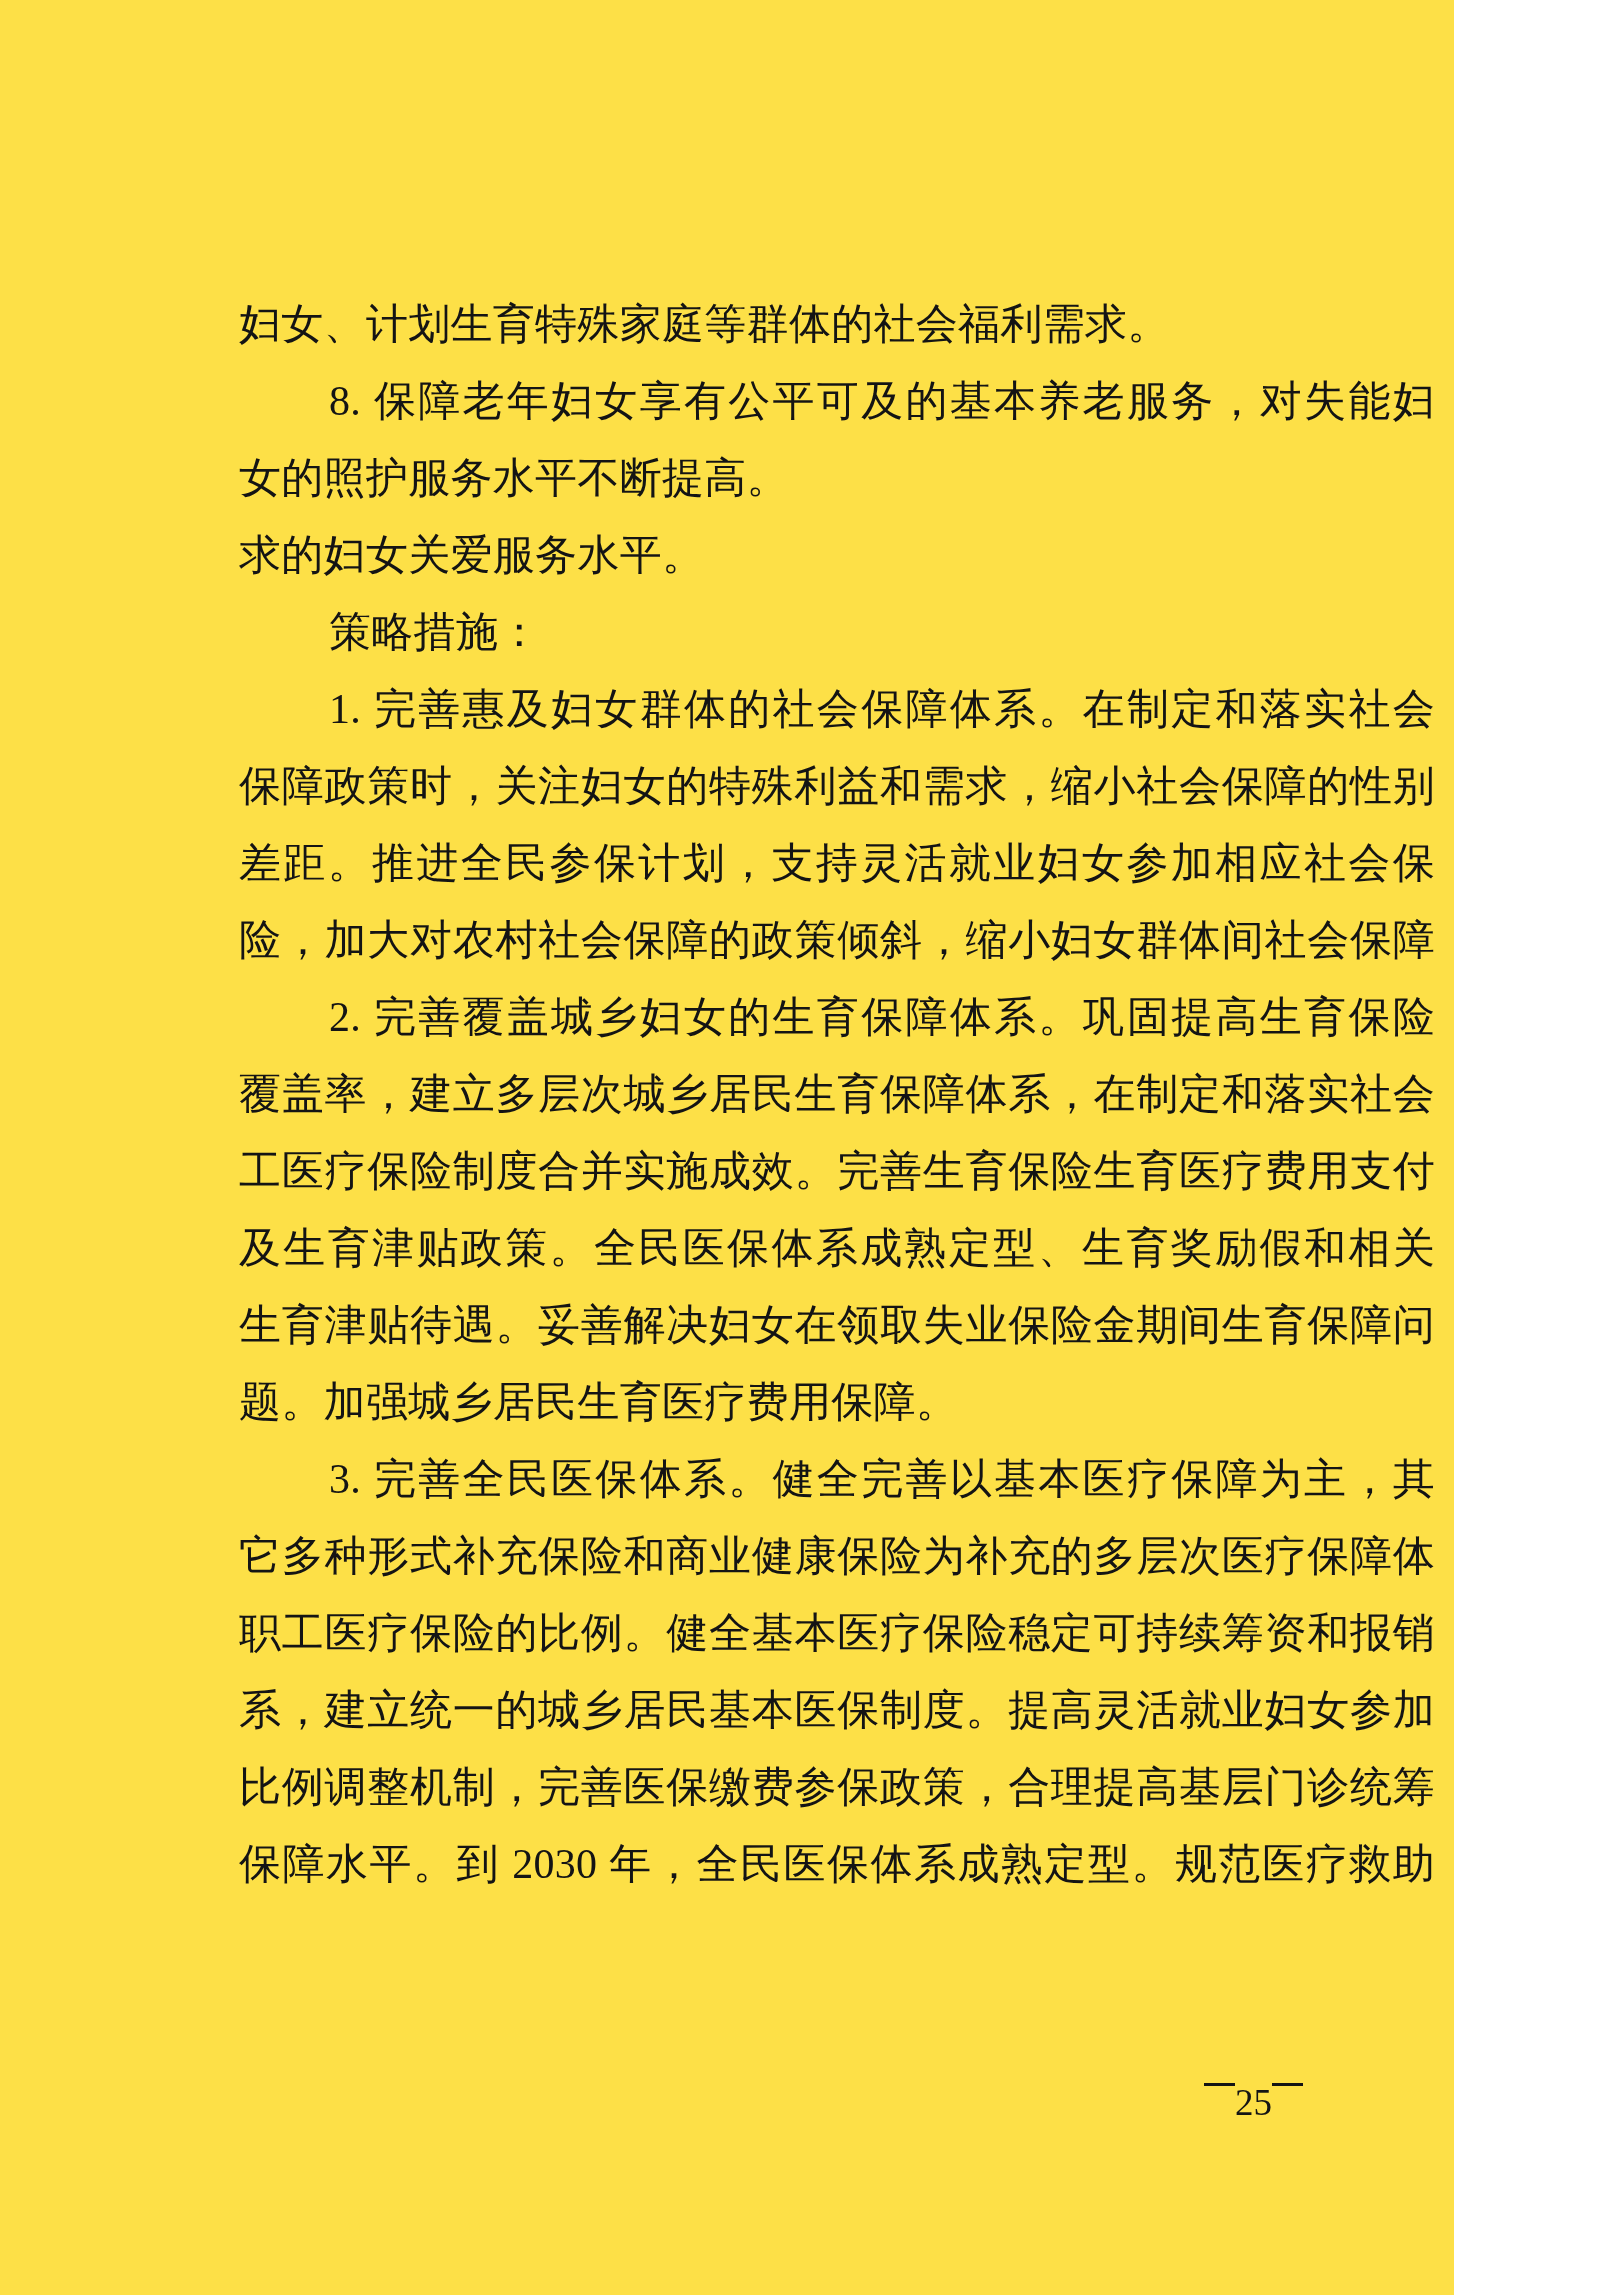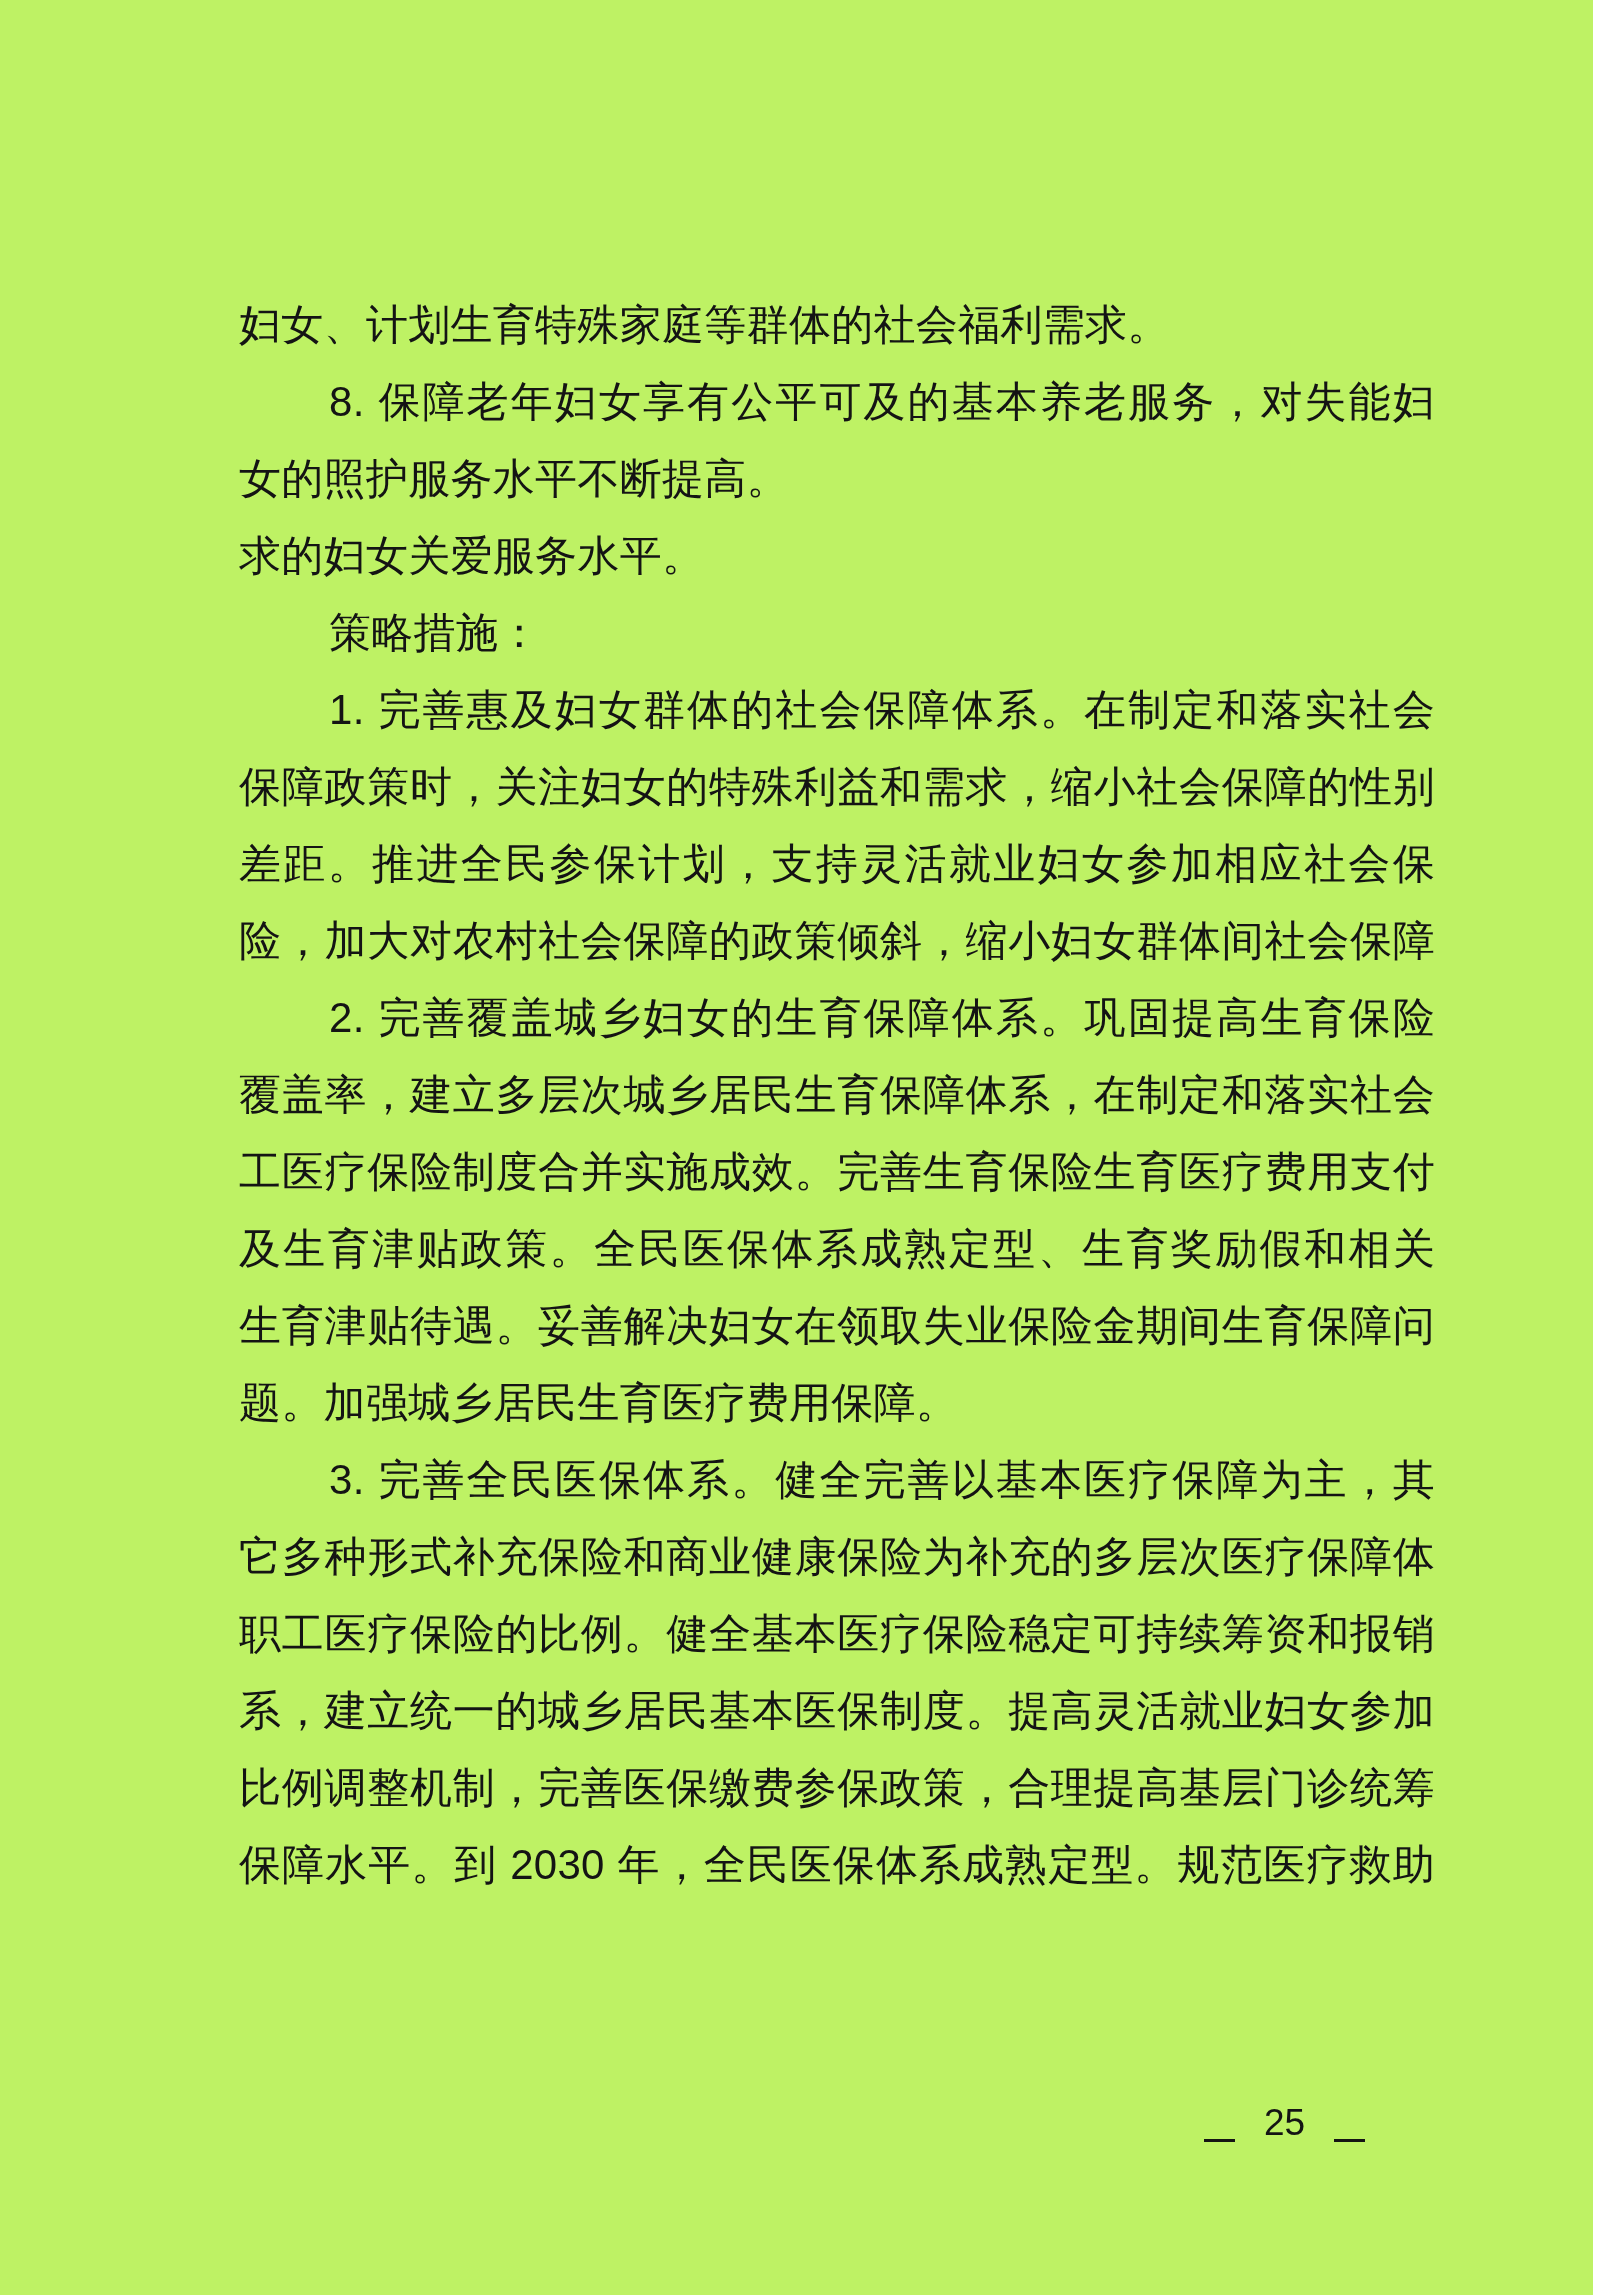--- a/index.html
+++ b/index.html
@@ -2,24 +2,24 @@
 <html style="font-size:10.5px"><head>
 <meta charset="utf-8">
 <style>
   html, body {
     margin: 0;
     padding: 0;
     background: #ffffff;
   }
   .page {
     position: relative;
-    width: 1593px;
+    width: 1454px;
     height: 2295px;
-    background: #bef264;
-    font-family: Liberation Sans, sans-serif;
+    background: #fde047;
+    font-family: Liberation Serif, serif;
     color: #141414;
     overflow: hidden;
   }
   .doc-body {
     position: absolute;
     left: 239px;
     top: 286px;
     width: 1196px;
   }
   .line {
@@ -36,23 +36,21 @@
   }
   .line.indent {
     text-indent: 90px;
   }
   .pagenum {
     position: absolute;
     top: 2083px;
     left: 1204px;
     height: 39px;
     display: flex;
-    align-items: flex-end;
-    gap: 29px;
-    margin-top: 20px;
+    align-items: flex-start;
   }
   .pagenum .dash {
     display: inline-block;
     width: 31px;
     height: 3.3px;
     background: #141414;
   }
   .pagenum .num {
     font-size: 37px;
     line-height: 39px;

